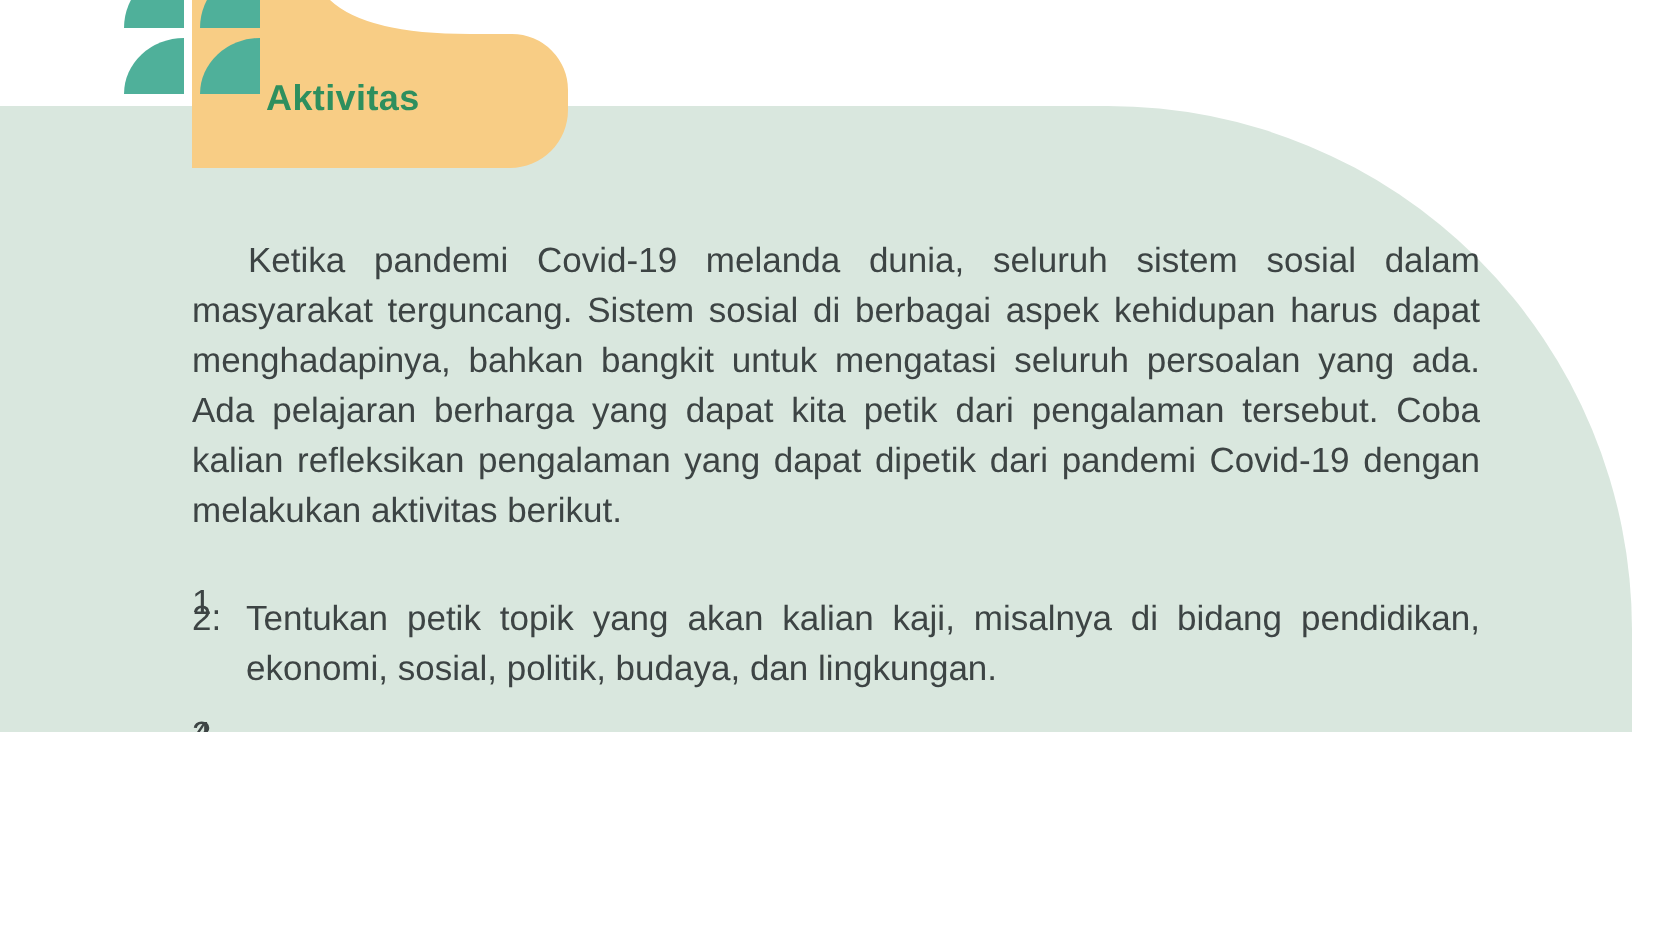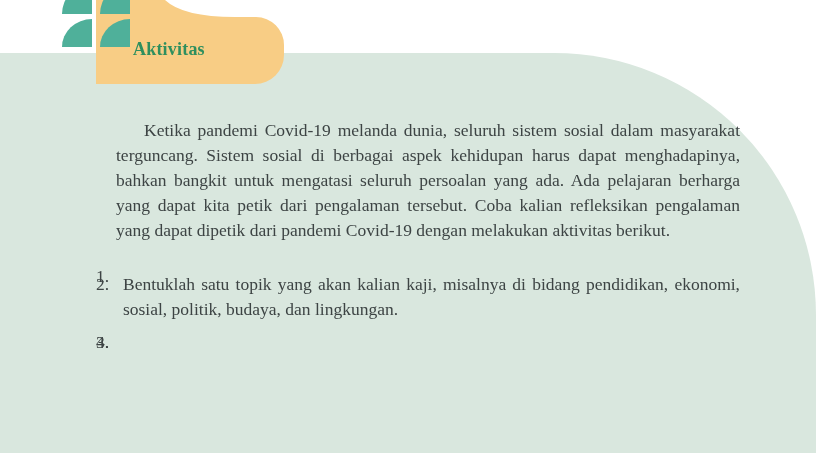--- a/index.html
+++ b/index.html
@@ -1,20 +1,20 @@
 <!DOCTYPE html>
 <html style="--tab_yellow: #f8cd85; --panel_green: #d9e7de; --icon_teal: #4fb09a; --title_green: #2e8f5e; --body_text: #3d4444;"><head>
 <meta charset="utf-8">
 <style>
   * { margin:0; padding:0; box-sizing:border-box; }
   html,body { background:#ffffff; }
   .stage {
-    position:relative; width:830px; height:453px;
+    position:relative; width:830px; height:366px;
     overflow:hidden; background:#ffffff;
-    font-family:Liberation Serif, serif;
+    font-family:Liberation Sans, sans-serif;
   }
   .panel {
     position:absolute; left:0; top:53px; width:816px; height:500px;
     background:var(--panel_green,#d9e7de);
     border-top-right-radius:262px;
   }
   .tab-svg { position:absolute; left:95px; top:0; width:200px; height:90px; }
   .tab-svg path { fill:var(--tab_yellow,#f8cd85); }
   .clover { position:absolute; left:0; top:0; width:160px; height:60px; }
   .tile {
@@ -30,21 +30,21 @@
     position:absolute; left:133px; top:39px;
     font-size:18px; font-weight:bold; letter-spacing:.2px;
     color:var(--title_green,#2e8f5e);
   }
   .content {
     position:absolute; left:96px; top:118px; width:644px;
     color:var(--body_text,#3d4444);
     font-size:17.5px; line-height:25px;
   }
   .intro {
-    text-align:justify; text-indent:28px;margin-left:20px;
+    text-align:justify; text-indent:28px;
   }
   .activity-list {
     list-style:none; margin-top:-4px; padding-top:25px;
   }
   .activity-list li {
     position:relative; padding-left:27px; text-align:justify;
     margin-bottom:8px;
   }
   .activity-list .num { position:absolute; left:0; top:0; }
 </style>
@@ -70,21 +70,21 @@
 
   <div class="content">
     <p class="intro">Ketika pandemi Covid-19 melanda dunia, seluruh sistem sosial dalam masyarakat terguncang. Sistem sosial di berbagai aspek kehidupan harus dapat menghadapinya, bahkan bangkit untuk mengatasi seluruh persoalan yang ada. Ada pelajaran berharga yang dapat kita petik dari pengalaman tersebut. Coba kalian refleksikan pengalaman yang dapat dipetik dari pandemi Covid-19 dengan melakukan aktivitas berikut.</p>
 
     <ol class="activity-list">
       <li>
         <span class="num">1.</span>
       </li>
       <li>
         <span class="num">2.</span>
-        <span>Bentuklah satu topik yang akan kalian kaji, misalnya di bidang pendidikan, ekonomi, sosial, politik, budaya, dan lingkungan.</span>
+        <span>Tentukan petik topik yang akan kalian kaji, misalnya di bidang pendidikan, ekonomi, sosial, politik, budaya, dan lingkungan.</span>
       </li>
       <li>
         <span class="num">3.</span>
       </li>
       <li>
         <span class="num">4.</span>
       </li>
 
     </ol>
   </div>

